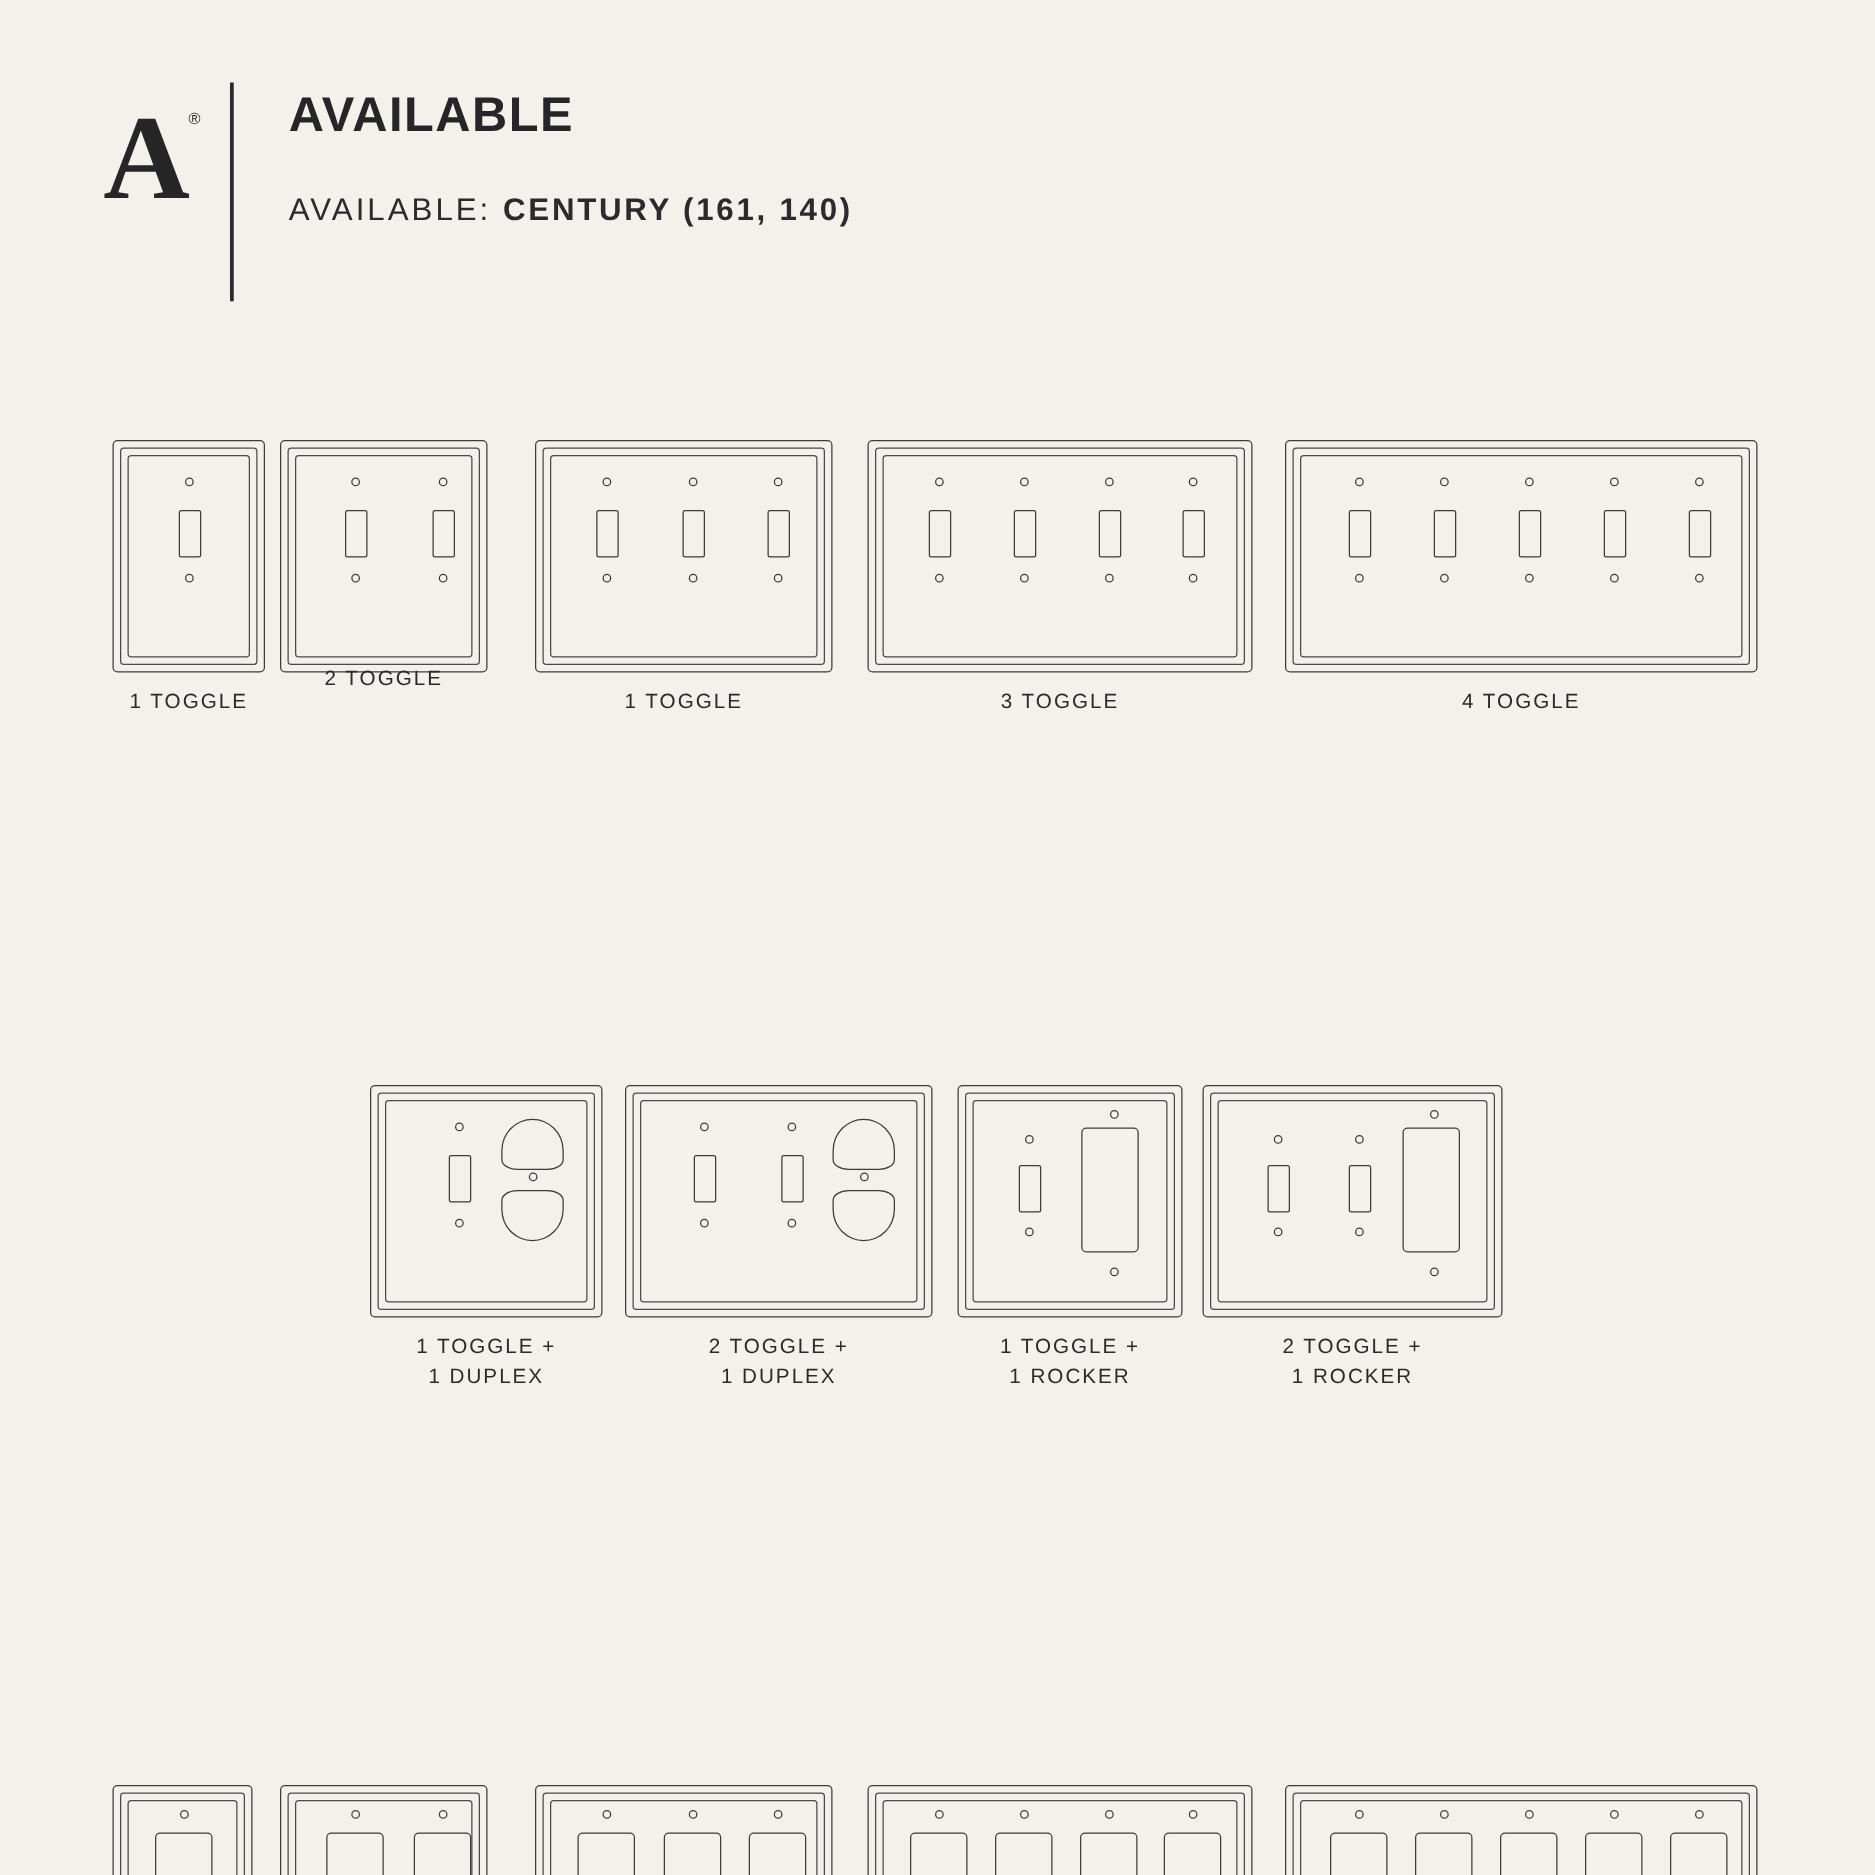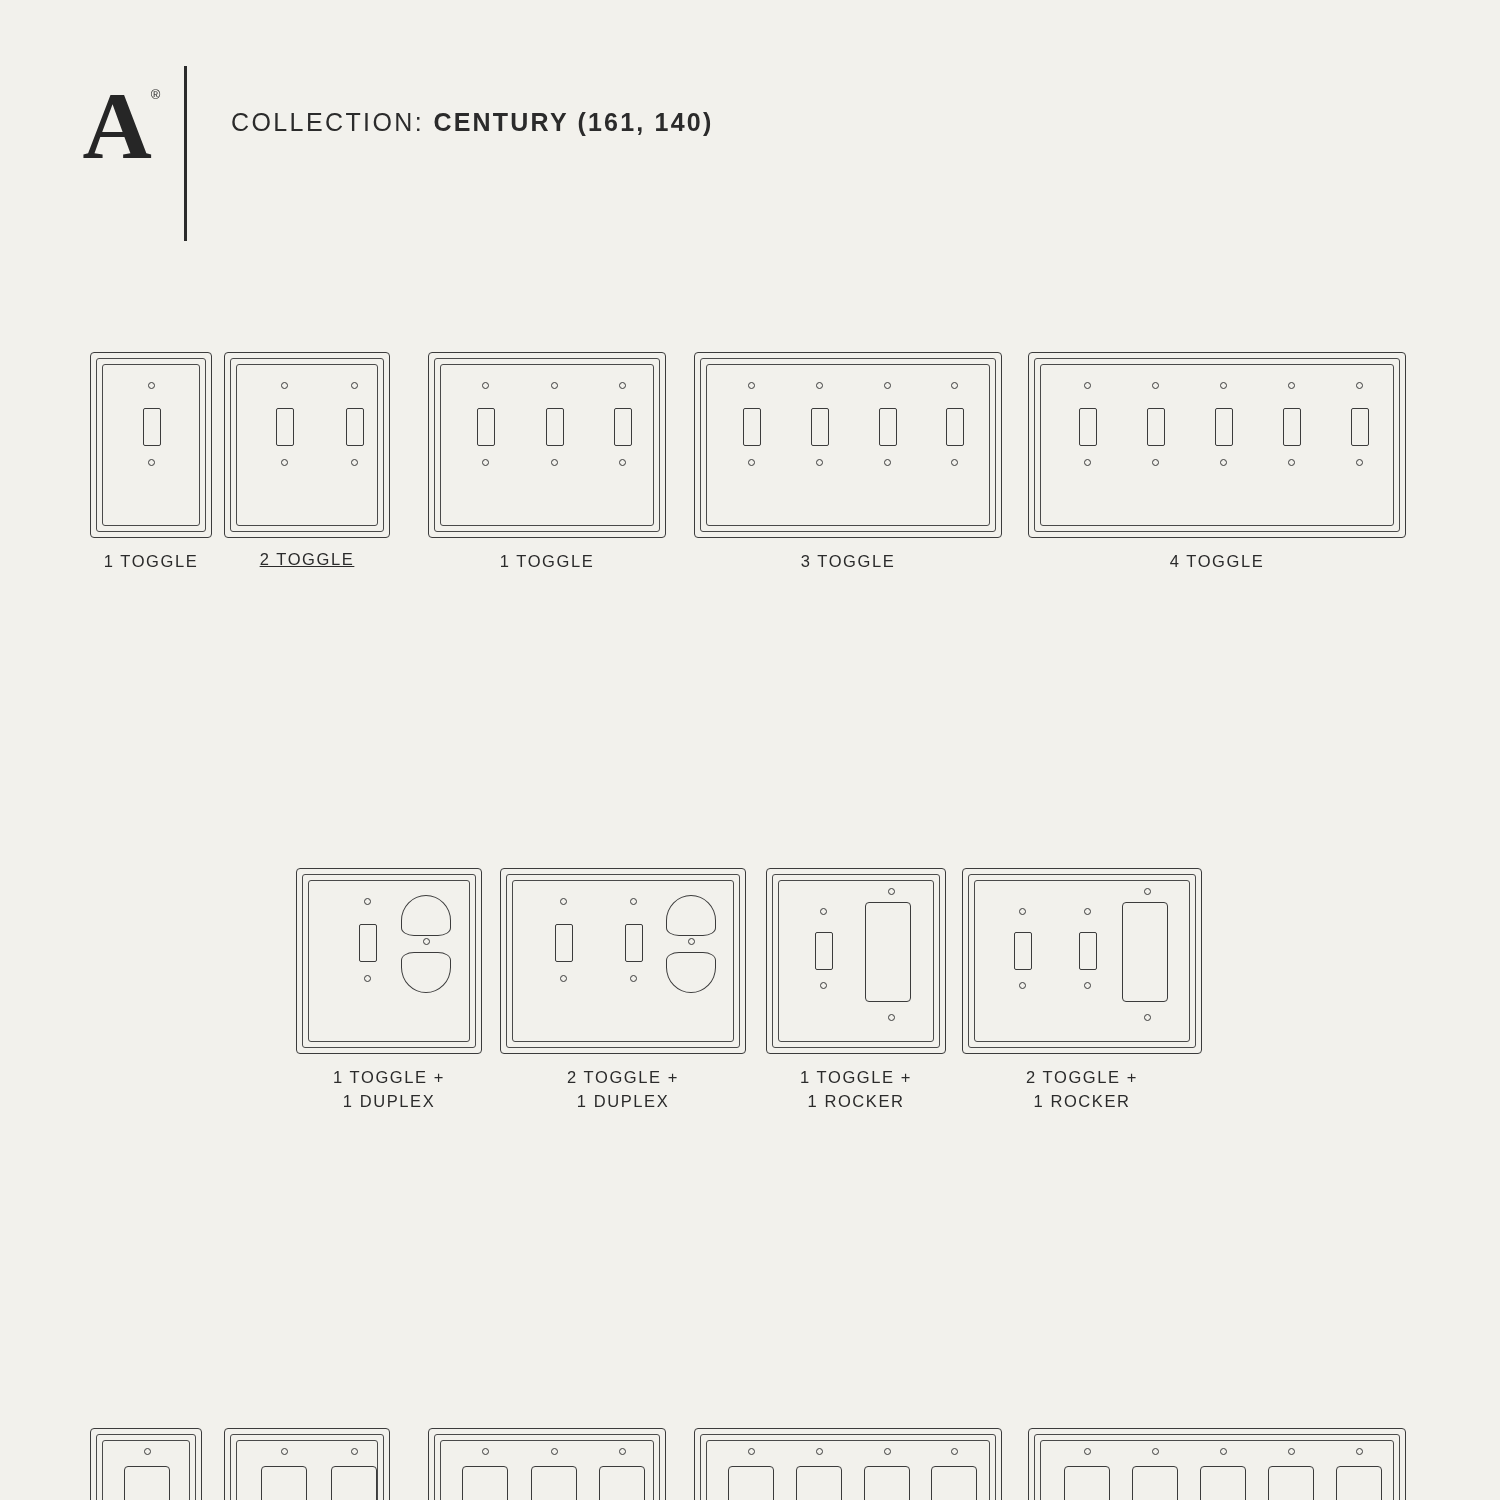--- a/index.html
+++ b/index.html
@@ -164,22 +164,23 @@
 <body>
 
 <div class="header">
   <div class="logo-wrap">
     <div class="logo-a">
       <span>A</span><span class="logo-reg">®</span>
     </div>
   </div>
   <div class="divider"></div>
   <div class="header-text">
+    <div class="title">AVAILABLE</div>
     <div class="subtitle">
-      <span>COLLECTION: </span><b>CENTURY (161, 140)</b>
+      <span>AVAILABLE: </span><b>CENTURY (161, 140)</b>
     </div>
   </div>
 </div>
 
 <div class="board">
 
   <div class="row" style="height:260px;">
 
     <div class="item" style="left:90px; top:22px;">
       <div class="plate" style="width:122px;height:186px;">
@@ -200,21 +201,21 @@
           <div class="bevel2"></div>
         <div class="inner">
           <div class="screw" style="left:45px; top:18px;"></div>
           <div class="screw" style="left:115px; top:18px;"></div>
           <div class="toggle" style="left:40px; top:44px; width:18px; height:38px;"></div>
           <div class="toggle" style="left:110px; top:44px; width:18px; height:38px;"></div>
           <div class="screw" style="left:45px; top:95px;"></div>
           <div class="screw" style="left:115px; top:95px;"></div>
         </div>
       </div>
-      <div class="caption" style="left:-8px; top:196px; width:182px;text-decoration:underline;">2 TOGGLE</div>
+      <div class="caption" style="left:-8px; top:180px; width:182px;">2 TOGGLE</div>
     </div>
 
     <div class="item" style="left:428px; top:22px;">
       <div class="plate" style="width:238px;height:186px;">
         <div class="bevel1"></div>
           <div class="bevel2"></div>
         <div class="inner">
           <div class="screw" style="left:42px; top:18px;"></div>
           <div class="screw" style="left:111px; top:18px;"></div>
           <div class="screw" style="left:179px; top:18px;"></div>

